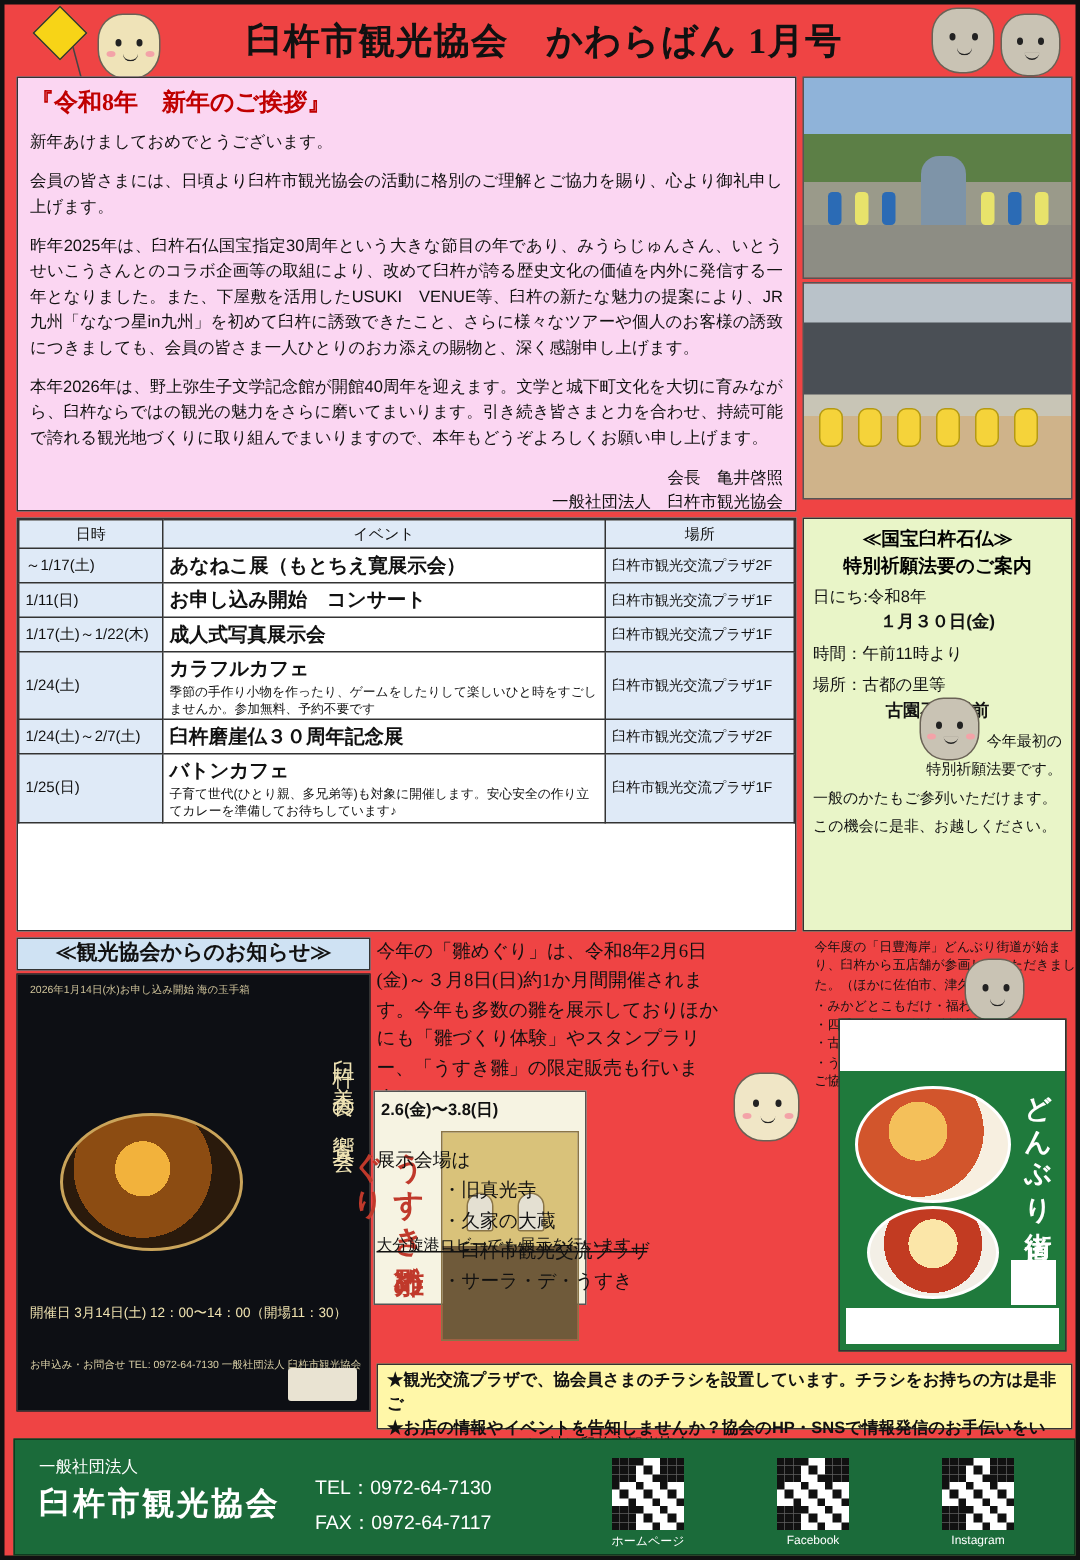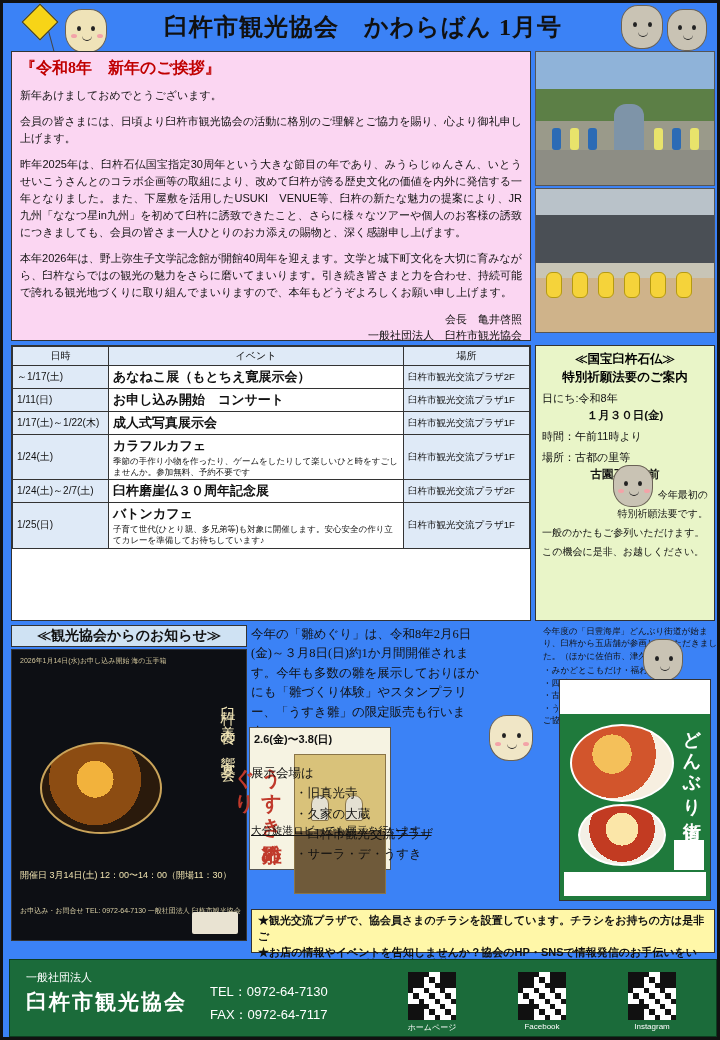--- a/index.html
+++ b/index.html
@@ -8,21 +8,21 @@
     width:720px; height:1040px;
     background:#f5f27a;
     font-family:"Liberation Sans", sans-serif;
     font-size:10px;
     color:#111;
     position:relative;
     overflow:hidden;
   }
   .page {
     position:absolute; inset:0;
-    background:#3b82f6;
+    background:#ef4444;
     border:3px solid #111;
   }
 
   
   .header {
     position:absolute; left:0; top:0; width:100%; height:46px;
   }
   .header-title {
     position:absolute; left:120px; top:8px; width:480px;
     text-align:center;

